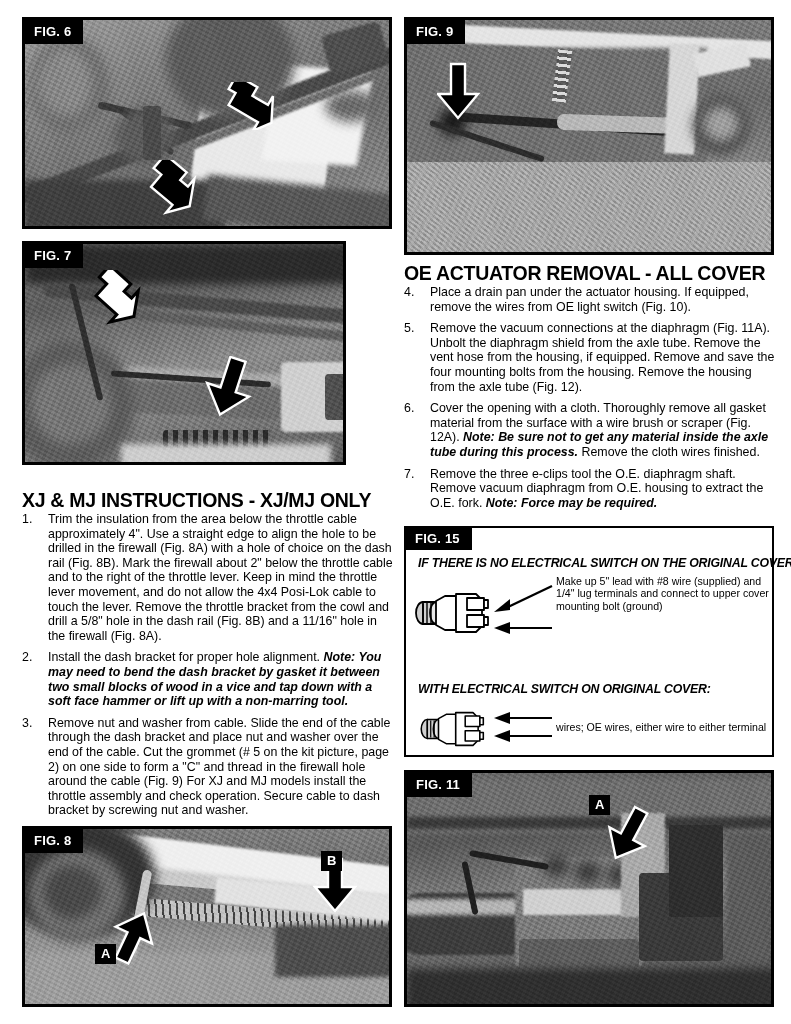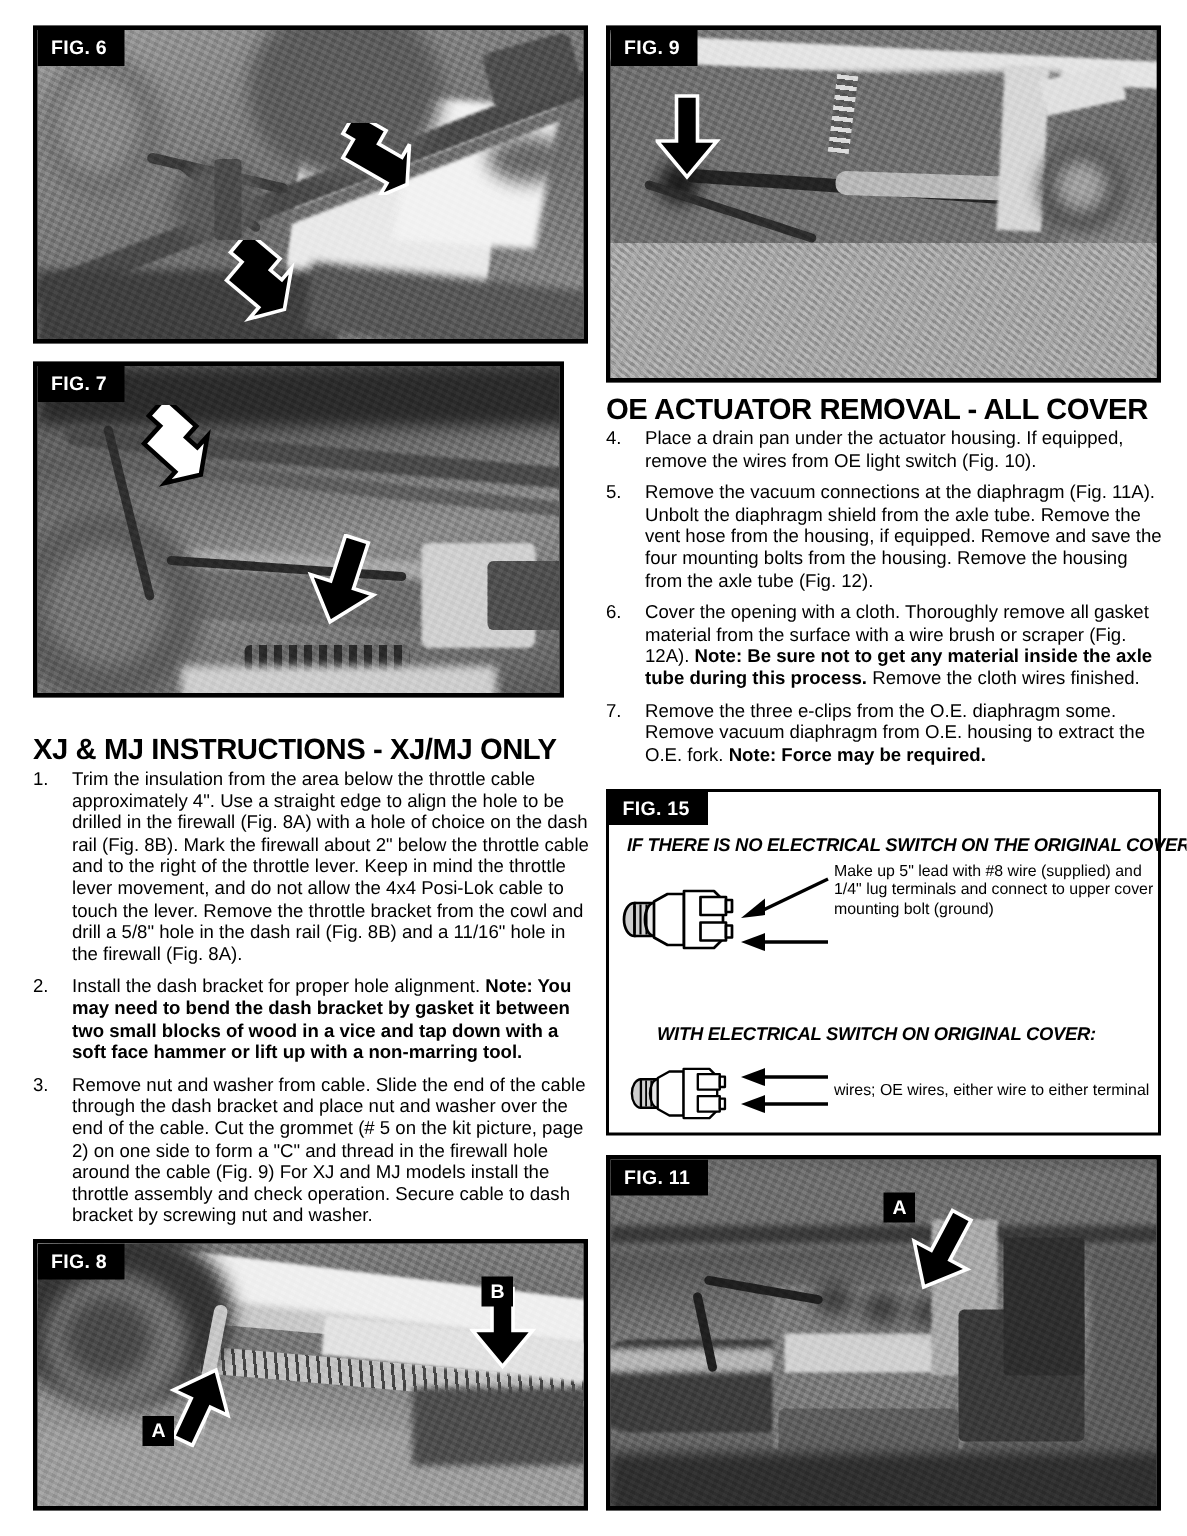--- a/index.html
+++ b/index.html
@@ -94,21 +94,21 @@
   }
   .step-num {
     width: 26px;
     flex: 0 0 26px;
     font-size: 12.4px;
   }
   .step-body {
     flex: 1 1 auto;
     text-align: left;
   }
-  .step-body b { font-weight: bold; }
+  .step-body b { font-weight: bold; font-style: italic; }
 
   
   .schem-box {
     position: absolute;
     border: 2px solid #000;
     box-sizing: border-box;
     background: #fff;
   }
   .schem-title {
     font-style: italic;
@@ -155,21 +155,21 @@
 
   <svg class="arrow-hollow" style="left:196px;top:62px;" width="60" height="48" viewBox="0 0 60 48">
     <polygon points="2,4 26,4 26,14 44,14 44,4 56,28 44,44 44,34 10,34 10,20 2,20" transform="rotate(30 29 24)" fill="#000" stroke="#fff" stroke-width="2.4"></polygon>
   </svg>
   <svg class="arrow-hollow" style="left:118px;top:140px;" width="58" height="56" viewBox="0 0 58 56">
     <polygon points="2,6 30,6 30,16 40,16 40,6 54,30 40,50 40,40 12,40 12,24 2,24" transform="rotate(40 28 28)" fill="#000" stroke="#fff" stroke-width="2.4"></polygon>
   </svg>
   <div class="fig-tag">FIG. 6</div>
 </div>
 
-<div class="figure" id="fig7" style="left:22px; top:241px; width:354px; height:224px;">
+<div class="figure" id="fig7" style="left:22px; top:241px; width:324px; height:224px;">
   <div class="photo">
     <div class="ph-base" style="background:
         linear-gradient(170deg,#6e6e6e 0%,#5d5d5d 25%,#8b8b8b 55%,#767676 80%,#5a5a5a 100%);"></div>
 
     <div class="bar" style="left:0;top:0;width:370px;height:40px;background:#2b2b2b;filter:blur(5px);"></div>
 
     <div class="bar" style="left:88px;top:132px;width:250px;height:42px;background:#6c6c6c;border-radius:18px;transform:rotate(3deg);filter:blur(1px);"></div>
     <div class="bar" style="left:96px;top:128px;width:230px;height:12px;background:#a8a8a8;border-radius:8px;transform:rotate(3deg);filter:blur(2px);"></div>
 
     <div class="bar" style="left:256px;top:118px;width:76px;height:70px;background:#cfcfcf;border-radius:5px;filter:blur(1px);"></div>
@@ -295,21 +295,21 @@
     <div class="step">
       <div class="step-num">5.</div>
       <div class="step-body"><span>Remove the vacuum connections at the diaphragm (Fig. 11A). Unbolt the diaphragm shield from the axle tube. Remove the vent hose from the housing, if equipped. Remove and save the four mounting bolts from the housing. Remove the housing from the axle tube (Fig. 12).</span></div>
     </div>
     <div class="step">
       <div class="step-num">6.</div>
       <div class="step-body"><span>Cover the opening with a cloth. Thoroughly remove all gasket material from the surface with a wire brush or scraper (Fig. 12A). </span><b>Note: Be sure not to get any material inside the axle tube during this process.</b><span> Remove the cloth wires finished.</span></div>
     </div>
     <div class="step">
       <div class="step-num">7.</div>
-      <div class="step-body"><span>Remove the three e-clips from the O.E. diaphragm some. Remove  vacuum diaphragm from O.E. housing to extract the O.E. fork. </span><b>Note: Force may be required.</b></div>
+      <div class="step-body"><span>Remove the three e-clips tool the O.E. diaphragm shaft. Remove  vacuum diaphragm from O.E. housing to extract the O.E. fork. </span><b>Note: Force may be required.</b></div>
     </div>
   </div>
 
 <div class="schem-box" style="left:404px; top:526px; width:370px; height:231px;">
 
   <div class="fig-tag" style="padding:4px 12px 5px 9px;">FIG. 15</div>
 
   <div class="schem-title" style="position:absolute; left:12px; top:28px;">IF THERE IS NO ELECTRICAL SWITCH ON THE ORIGINAL COVER:</div>
 
   <svg class="conn-svg" style="left:6px; top:56px;" width="84" height="58" viewBox="0 0 84 58">
@@ -341,21 +341,21 @@
     <line x1="60" y1="2" x2="14" y2="24" stroke="#000" stroke-width="2.2"></line>
     <polygon points="2,28 18,15 18,26" fill="#000"></polygon>
   </svg>
   <div class="schem-text" style="position:absolute; left:150px; top:47px; width:214px;">Make up 5" lead with #8 wire (supplied) and 1/4" lug terminals and connect to upper cover mounting bolt (ground)</div>
 
   <svg class="lead-svg" style="left:86px; top:92px;" width="62" height="16" viewBox="0 0 62 16">
     <line x1="60" y1="8" x2="16" y2="8" stroke="#000" stroke-width="2.2"></line>
     <polygon points="2,8 18,2 18,14" fill="#000"></polygon>
   </svg>
 
-  <div class="schem-title" style="position:absolute; left:12px; top:154px;margin-left:20px;">WITH ELECTRICAL SWITCH ON ORIGINAL COVER:</div>
+  <div class="schem-title" style="position:absolute; left:12px; top:154px;">WITH ELECTRICAL SWITCH ON ORIGINAL COVER:</div>
 
   <svg class="conn-svg" style="left:6px; top:176px;" width="84" height="50" viewBox="0 0 84 58">
     <g fill="#fff" stroke="#000" stroke-width="1.8" stroke-linejoin="round">
       <ellipse cx="11" cy="29" rx="7" ry="11" fill="#cfcfcf"></ellipse>
       <path d="M11 18 L24 18 L24 40 L11 40 Z" fill="#cfcfcf"></path>
       <ellipse cx="24" cy="29" rx="6" ry="11" fill="#e8e8e8"></ellipse>
       <path d="M24 17 L33 12 L44 12 L44 46 L33 46 L24 41 Z"></path>
       <path d="M44 10 L64 10 L70 16 L70 42 L64 48 L44 48 Z"></path>
       <path d="M55 14 L72 14 L72 26 L55 26 Z"></path>
       <path d="M55 31 L72 31 L72 43 L55 43 Z"></path>

